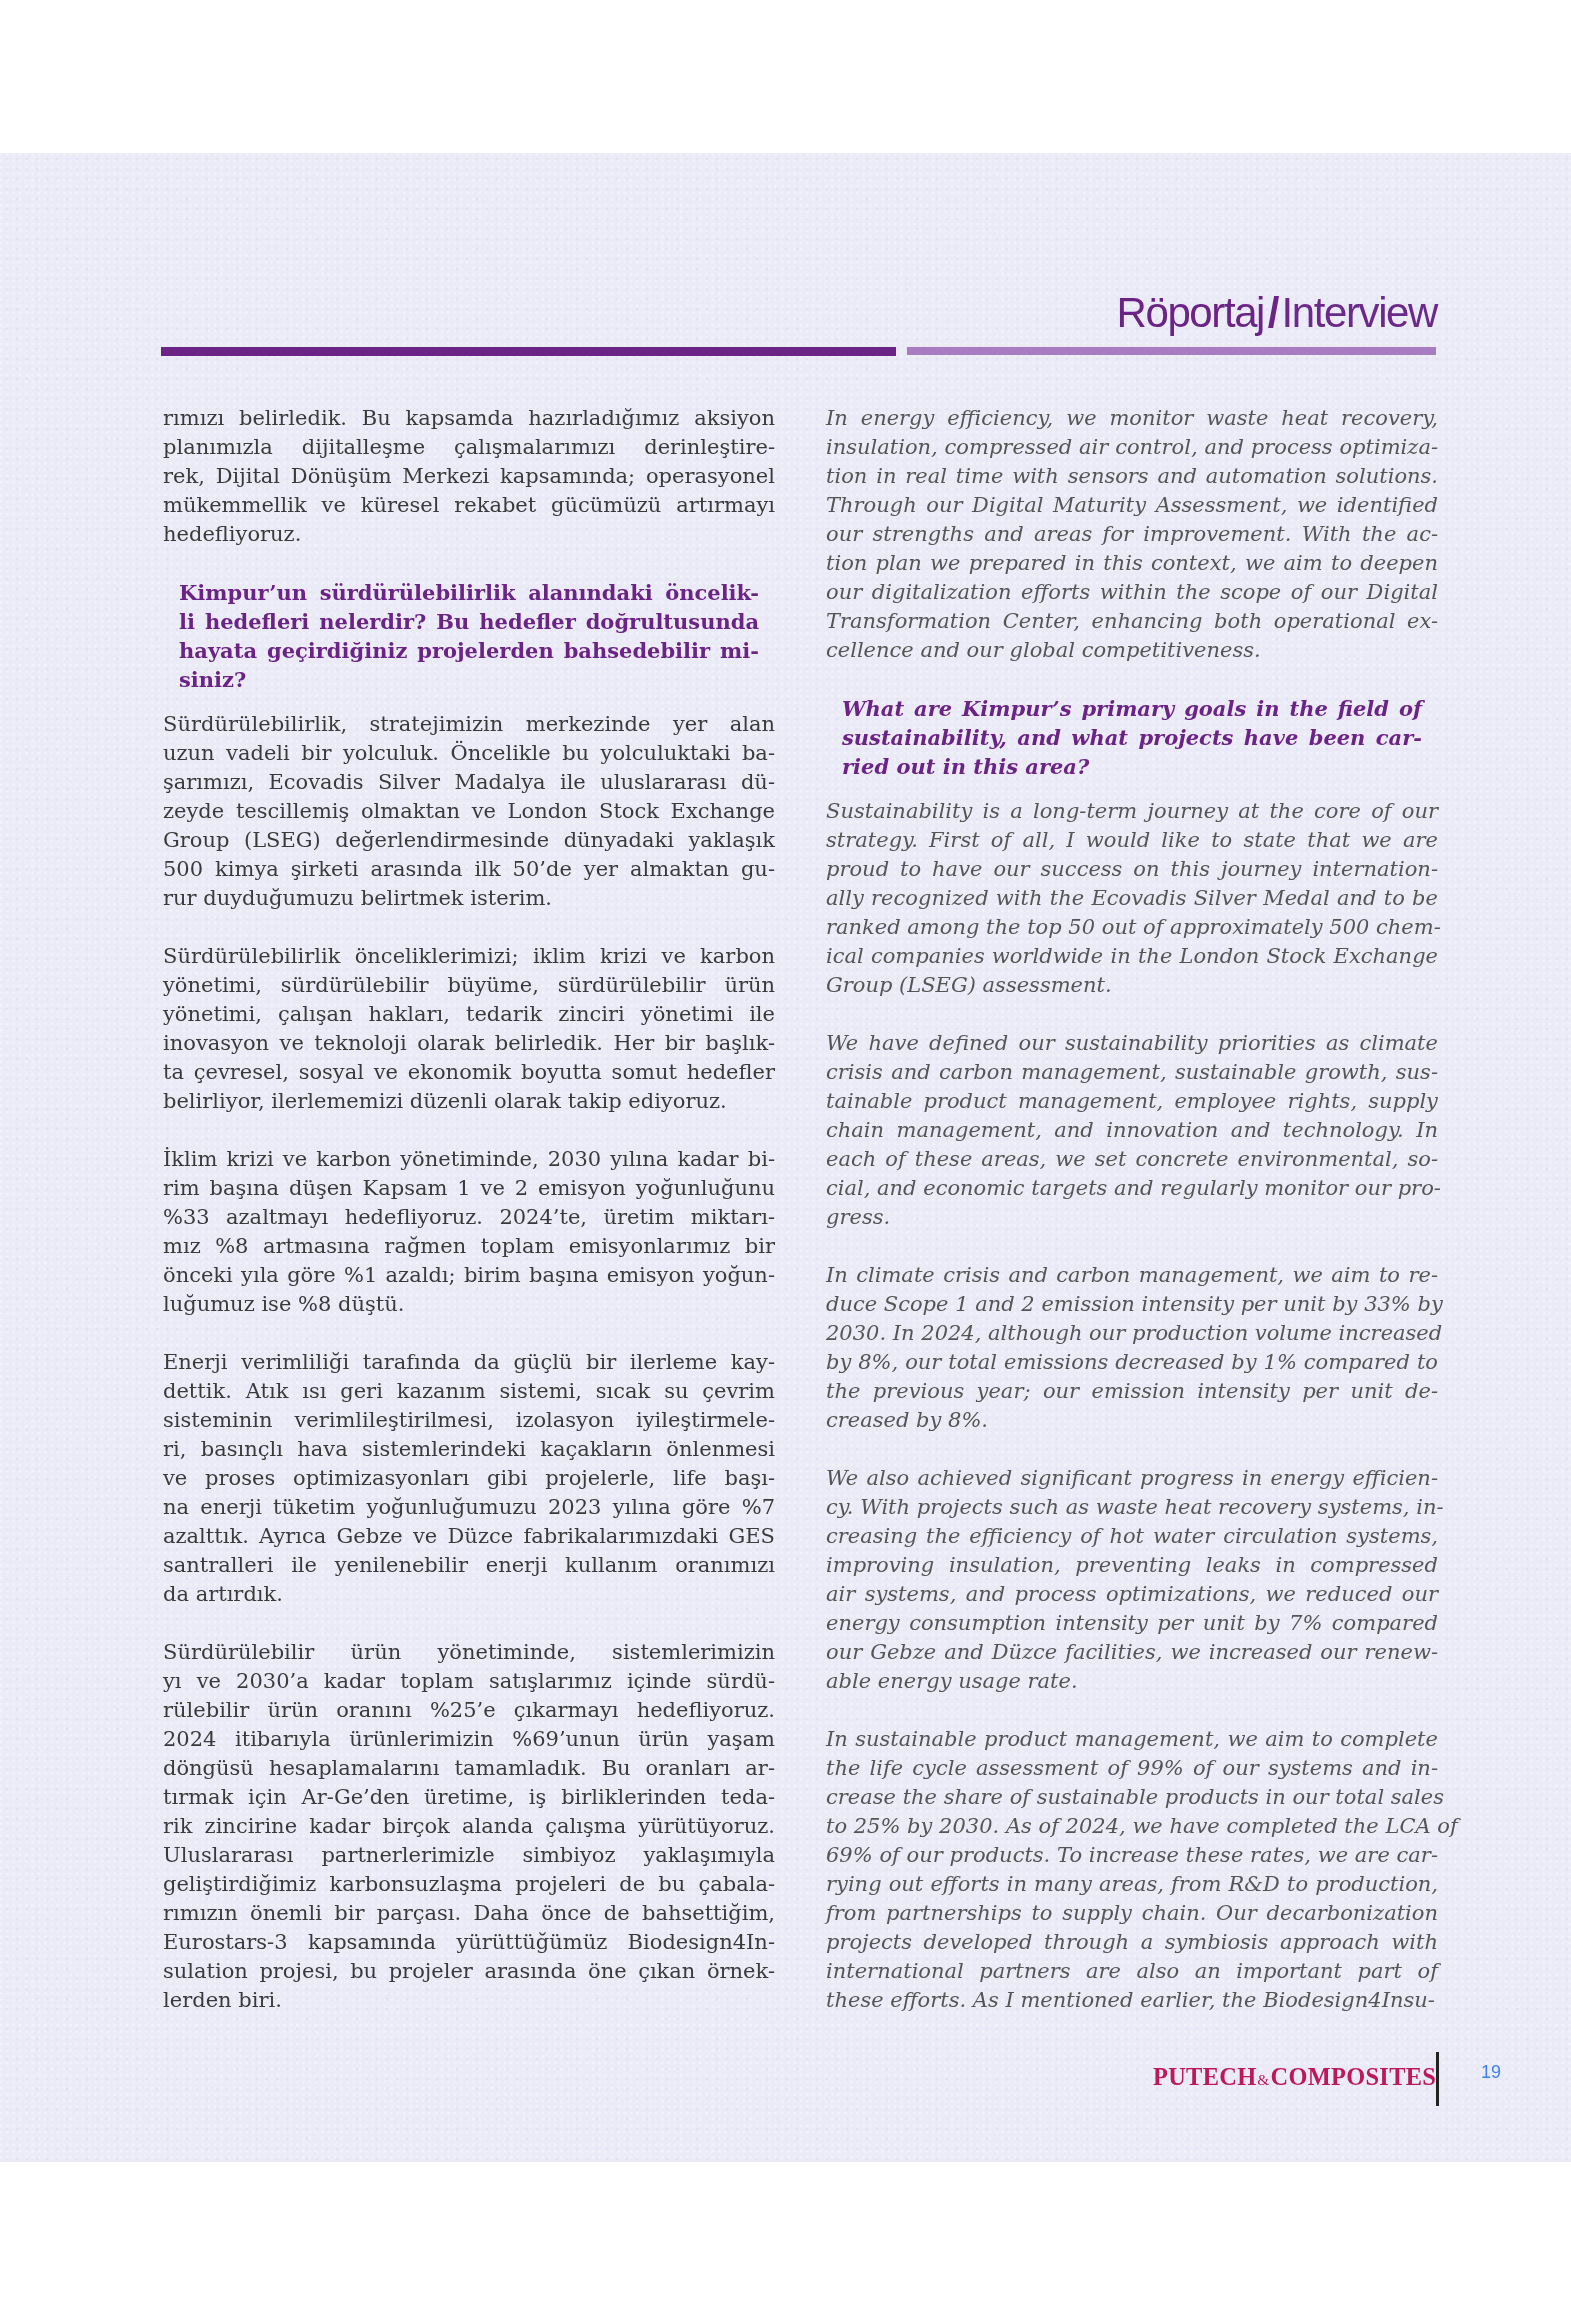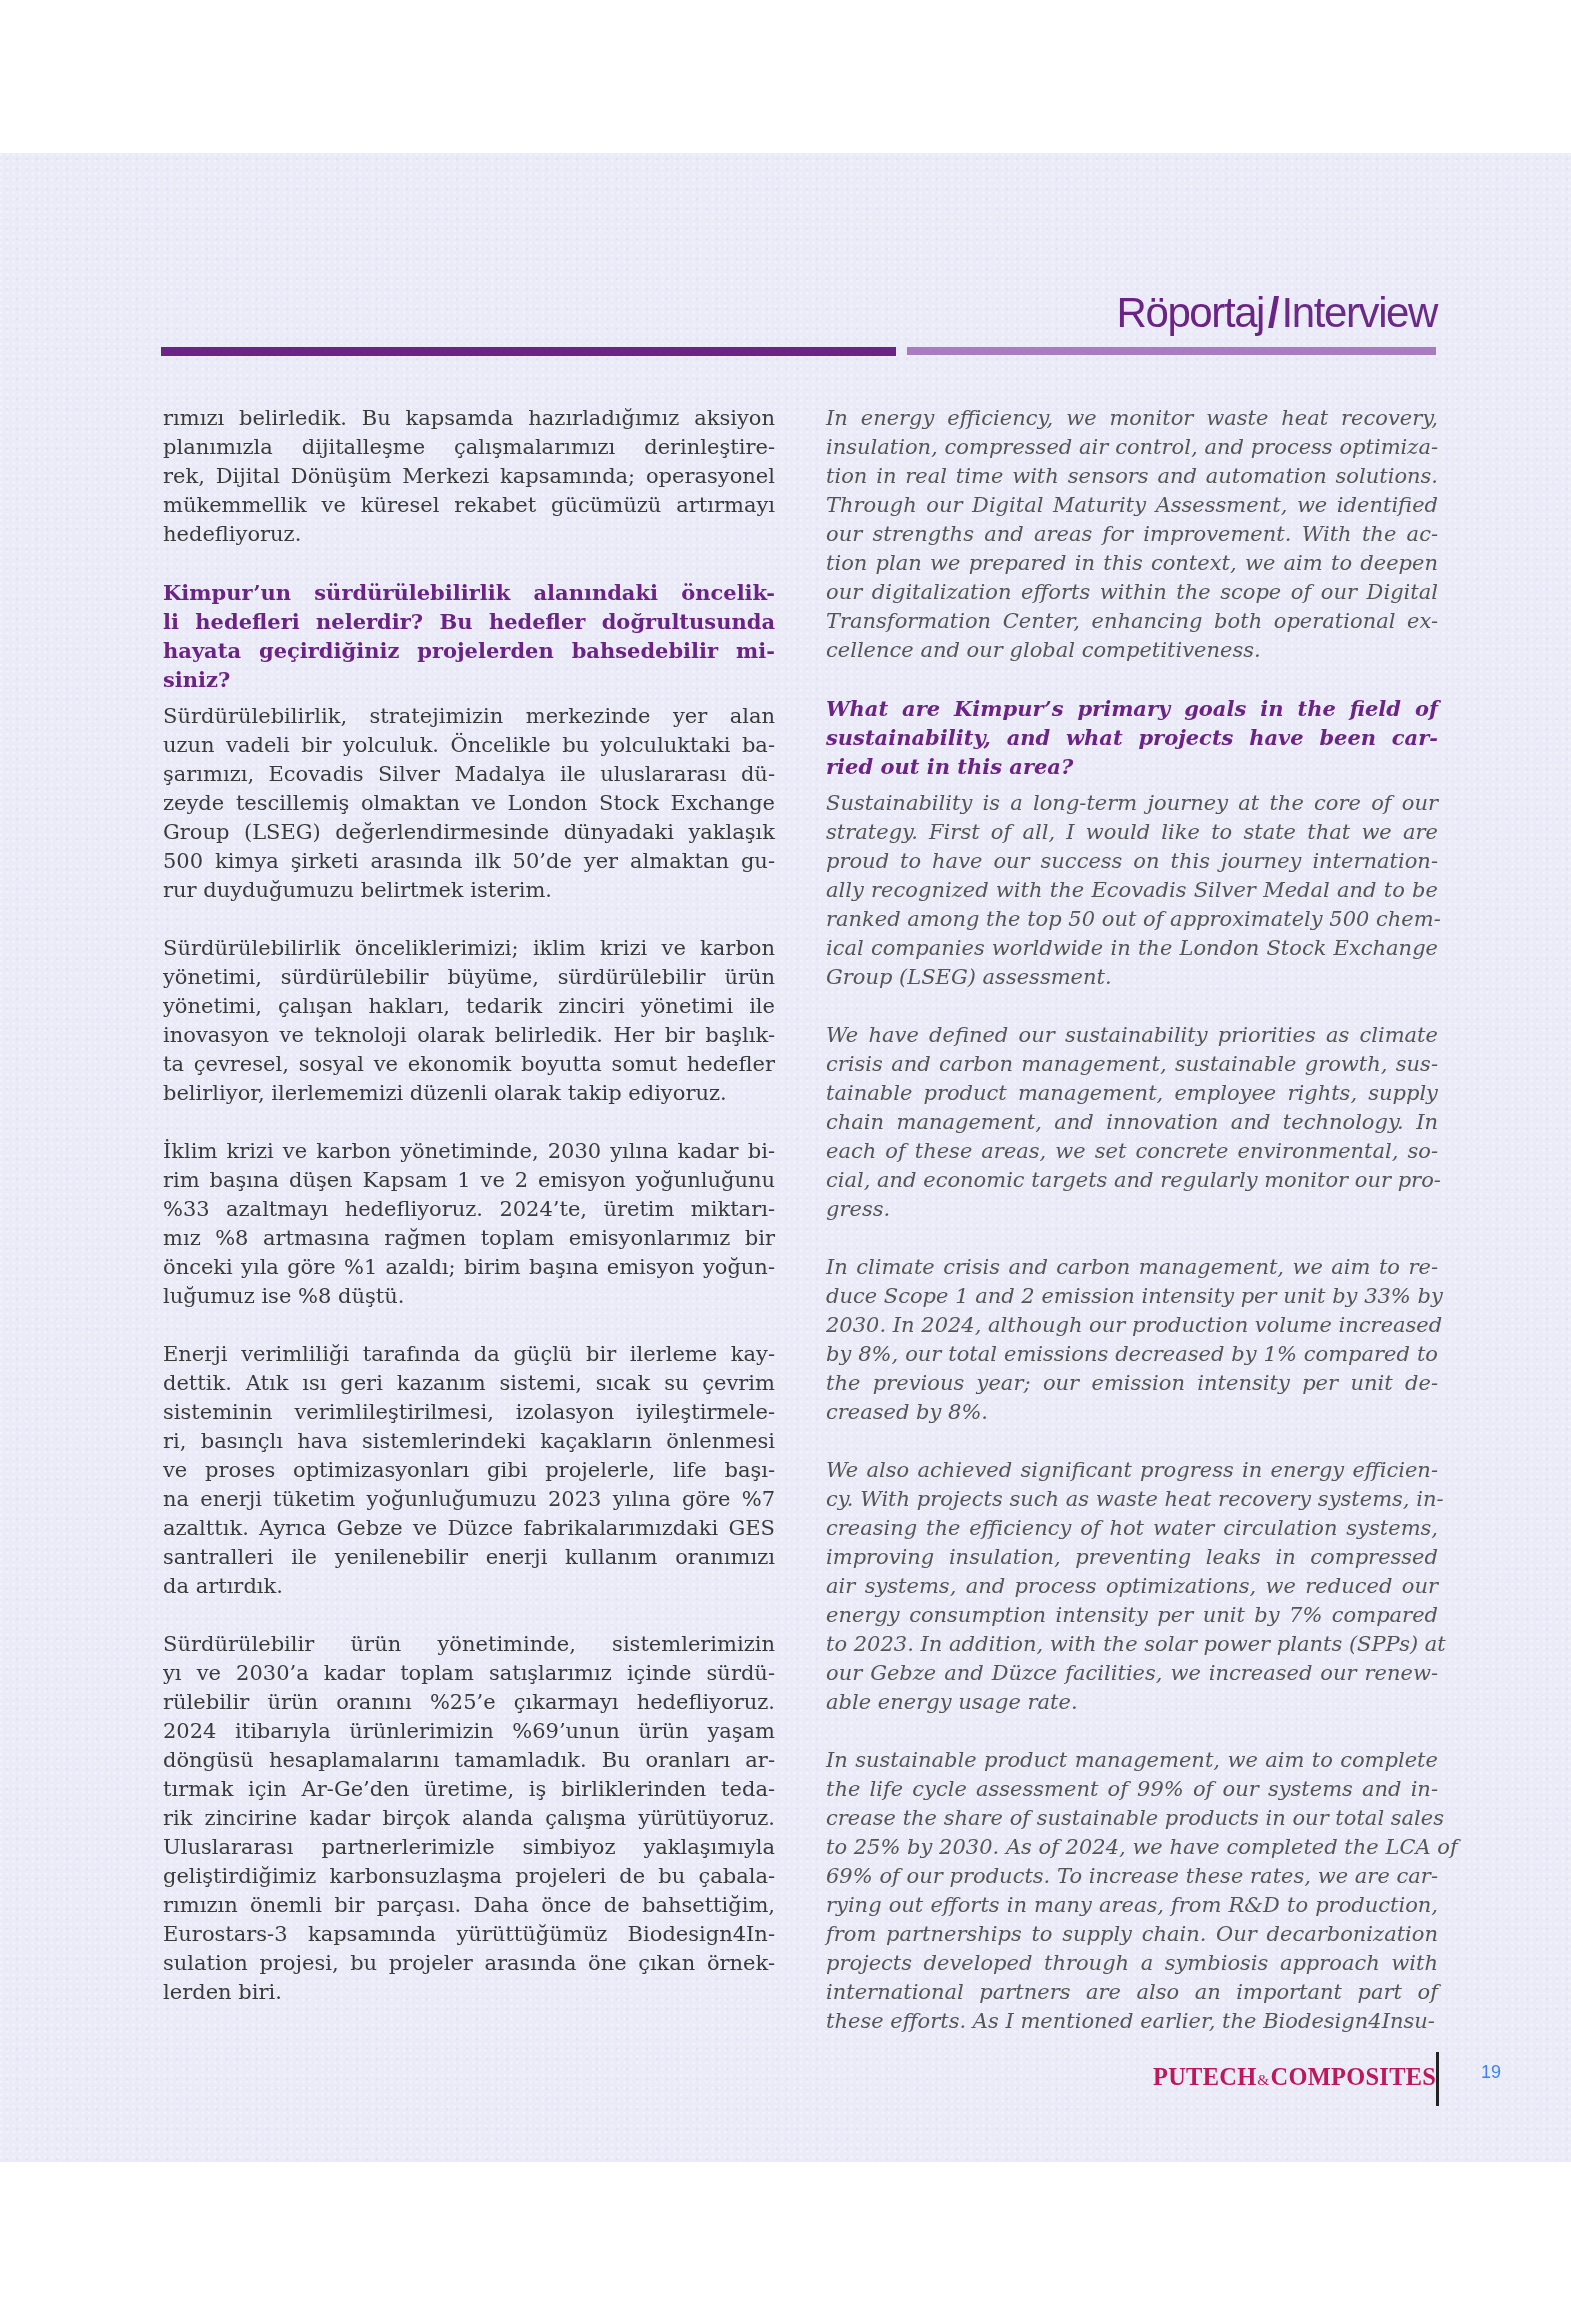--- a/index.html
+++ b/index.html
@@ -24,21 +24,21 @@
   .section-title .en { font-weight:normal; color:#6b2a8a; }
   .rule-left { position:absolute; left:161px; top:347px; width:735px; height:9px; background:#6b2386; }
   .rule-right { position:absolute; left:907px; top:347px; width:529px; height:8.1px; background:#a77cc0; }
 
   .col { position:absolute; top:396px; width:612px; font-size:21px; line-height:29px; color:#3a3a3a; }
   .col.left { left:163px; }
   .col.right { left:826px; font-style:italic; color:#555; }
   .col p { margin:8px 0 29px 0; text-align:justify; }
   .col .line { display:block; text-align:justify; text-align-last:justify; white-space:nowrap; height:29px; overflow:visible; }
   .col .line.last { text-align-last:left; }
-  .col h3 { margin:0; font-size:21px; line-height:29px; color:#6b2386; font-weight:bold; }
+  .col h3 { margin:16px; font-size:21px; line-height:29px; color:#6b2386; font-weight:bold; }
   .col.right h3 { font-style:italic; }
 
   .footer-brand {
     position:absolute; left:1153px; top:2063px; font-family:"Liberation Serif", serif;
     font-size:24.4px; font-weight:bold; color:#be185d; letter-spacing:0.3px; white-space:nowrap;
   }
   .footer-brand .amp { font-size:15.4px; font-weight:normal; margin:0 0.9px; }
   .footer-divider { position:absolute; left:1436px; top:2052px; width:2.7px; height:54px; background:#222; }
   .page-number { position:absolute; left:1481px; top:2062px; font-family:"Liberation Sans", sans-serif; font-size:18px; color:#3b82f6; }
 </style>
@@ -163,21 +163,20 @@
       <span class="line">the previous year; our emission intensity per unit de-</span>
       <span class="line last">creased by 8%.</span>
     </p>
   <p>
       <span class="line">We also achieved significant progress in energy efficien-</span>
       <span class="line">cy. With projects such as waste heat recovery systems, in-</span>
       <span class="line">creasing the efficiency of hot water circulation systems,</span>
       <span class="line">improving insulation, preventing leaks in compressed</span>
       <span class="line">air systems, and process optimizations, we reduced our</span>
       <span class="line">energy consumption intensity per unit by 7% compared</span>
-      <span class="line">to 2023. In addition, with the solar power plants (SPPs) at</span>
       <span class="line">our Gebze and Düzce facilities, we increased our renew-</span>
       <span class="line last">able energy usage rate.</span>
     </p>
   <p>
       <span class="line">In sustainable product management, we aim to complete</span>
       <span class="line">the life cycle assessment of 99% of our systems and in-</span>
       <span class="line">crease the share of sustainable products in our total sales</span>
       <span class="line">to 25% by 2030. As of 2024, we have completed the LCA of</span>
       <span class="line">69% of our products. To increase these rates, we are car-</span>
       <span class="line">rying out efforts in many areas, from R&amp;D to production,</span>

